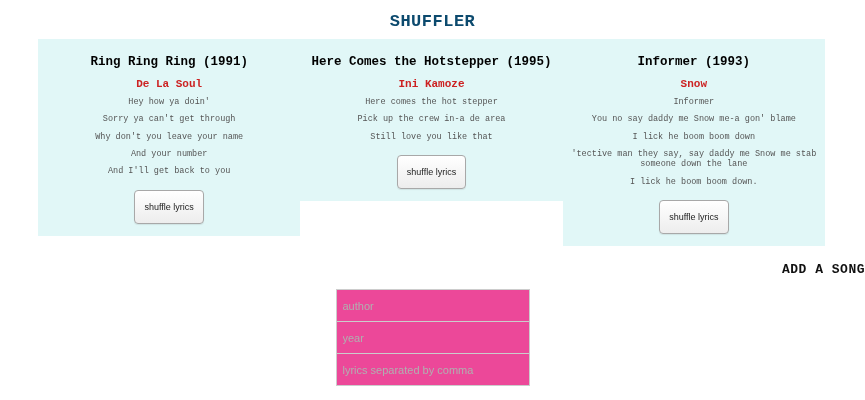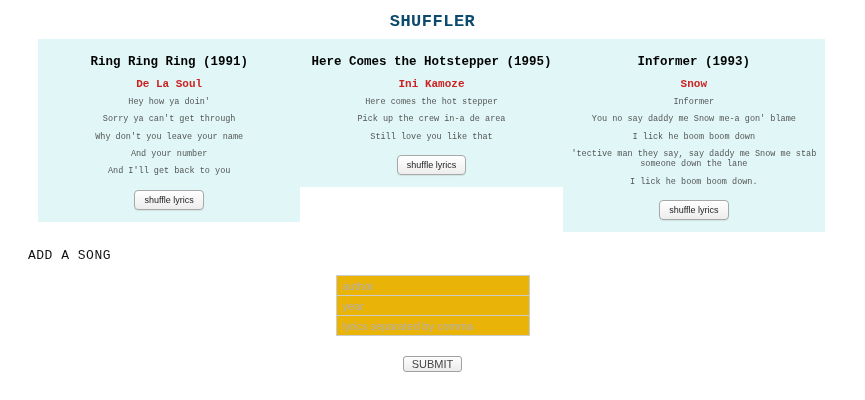--- a/index.html
+++ b/index.html
@@ -49,46 +49,45 @@
     font-size: 8.5px;
     line-height: 1.22;
     color: #555555;
     padding: 0 2px;
   }
   .shuffle-btn {
     margin-top: 6px;
     font-family: "Liberation Sans", sans-serif;
     font-size: 9px;
     color: #222;
-    padding: 4px 9px;
+    padding: 11px 9px;
     border: 1px solid #a8a8a8;
     border-radius: 4px;
     background: linear-gradient(180deg, #ffffff, #ededed);
     box-shadow: 0 1px 1px rgba(0,0,0,0.08);
     cursor: pointer;
   }
   
   .add-song-heading {
     margin: 16px 0 12px 0;
-    text-align: left;
+    text-align: right;
     font-size: 13px;
-    font-weight: normal;
+    font-weight: bold;
     letter-spacing: 0.5px;
     color: #111;
-    padding-left: 28px;
   }
   .add-song-form { width: 194px; margin: 0 auto; }
   .add-song-form input {
     display: block;
     width: 100%;
-    height: 21px;
+    height: 33px;
     padding: 0 6px;
     border: 1px solid #cccccc;
     border-radius: 0;
-    background: #eab308;
+    background: #ec4899;
     font-family: "Liberation Sans", sans-serif;
     font-size: 11px;
     color: #333;
     outline: none;
   }
   .add-song-form input + input { margin-top: -1px; }
   .add-song-form input::placeholder { color: #b0b0b0; opacity: 1; }
   .submit-btn {
     display: block;
     margin: 20px auto 0 auto;

